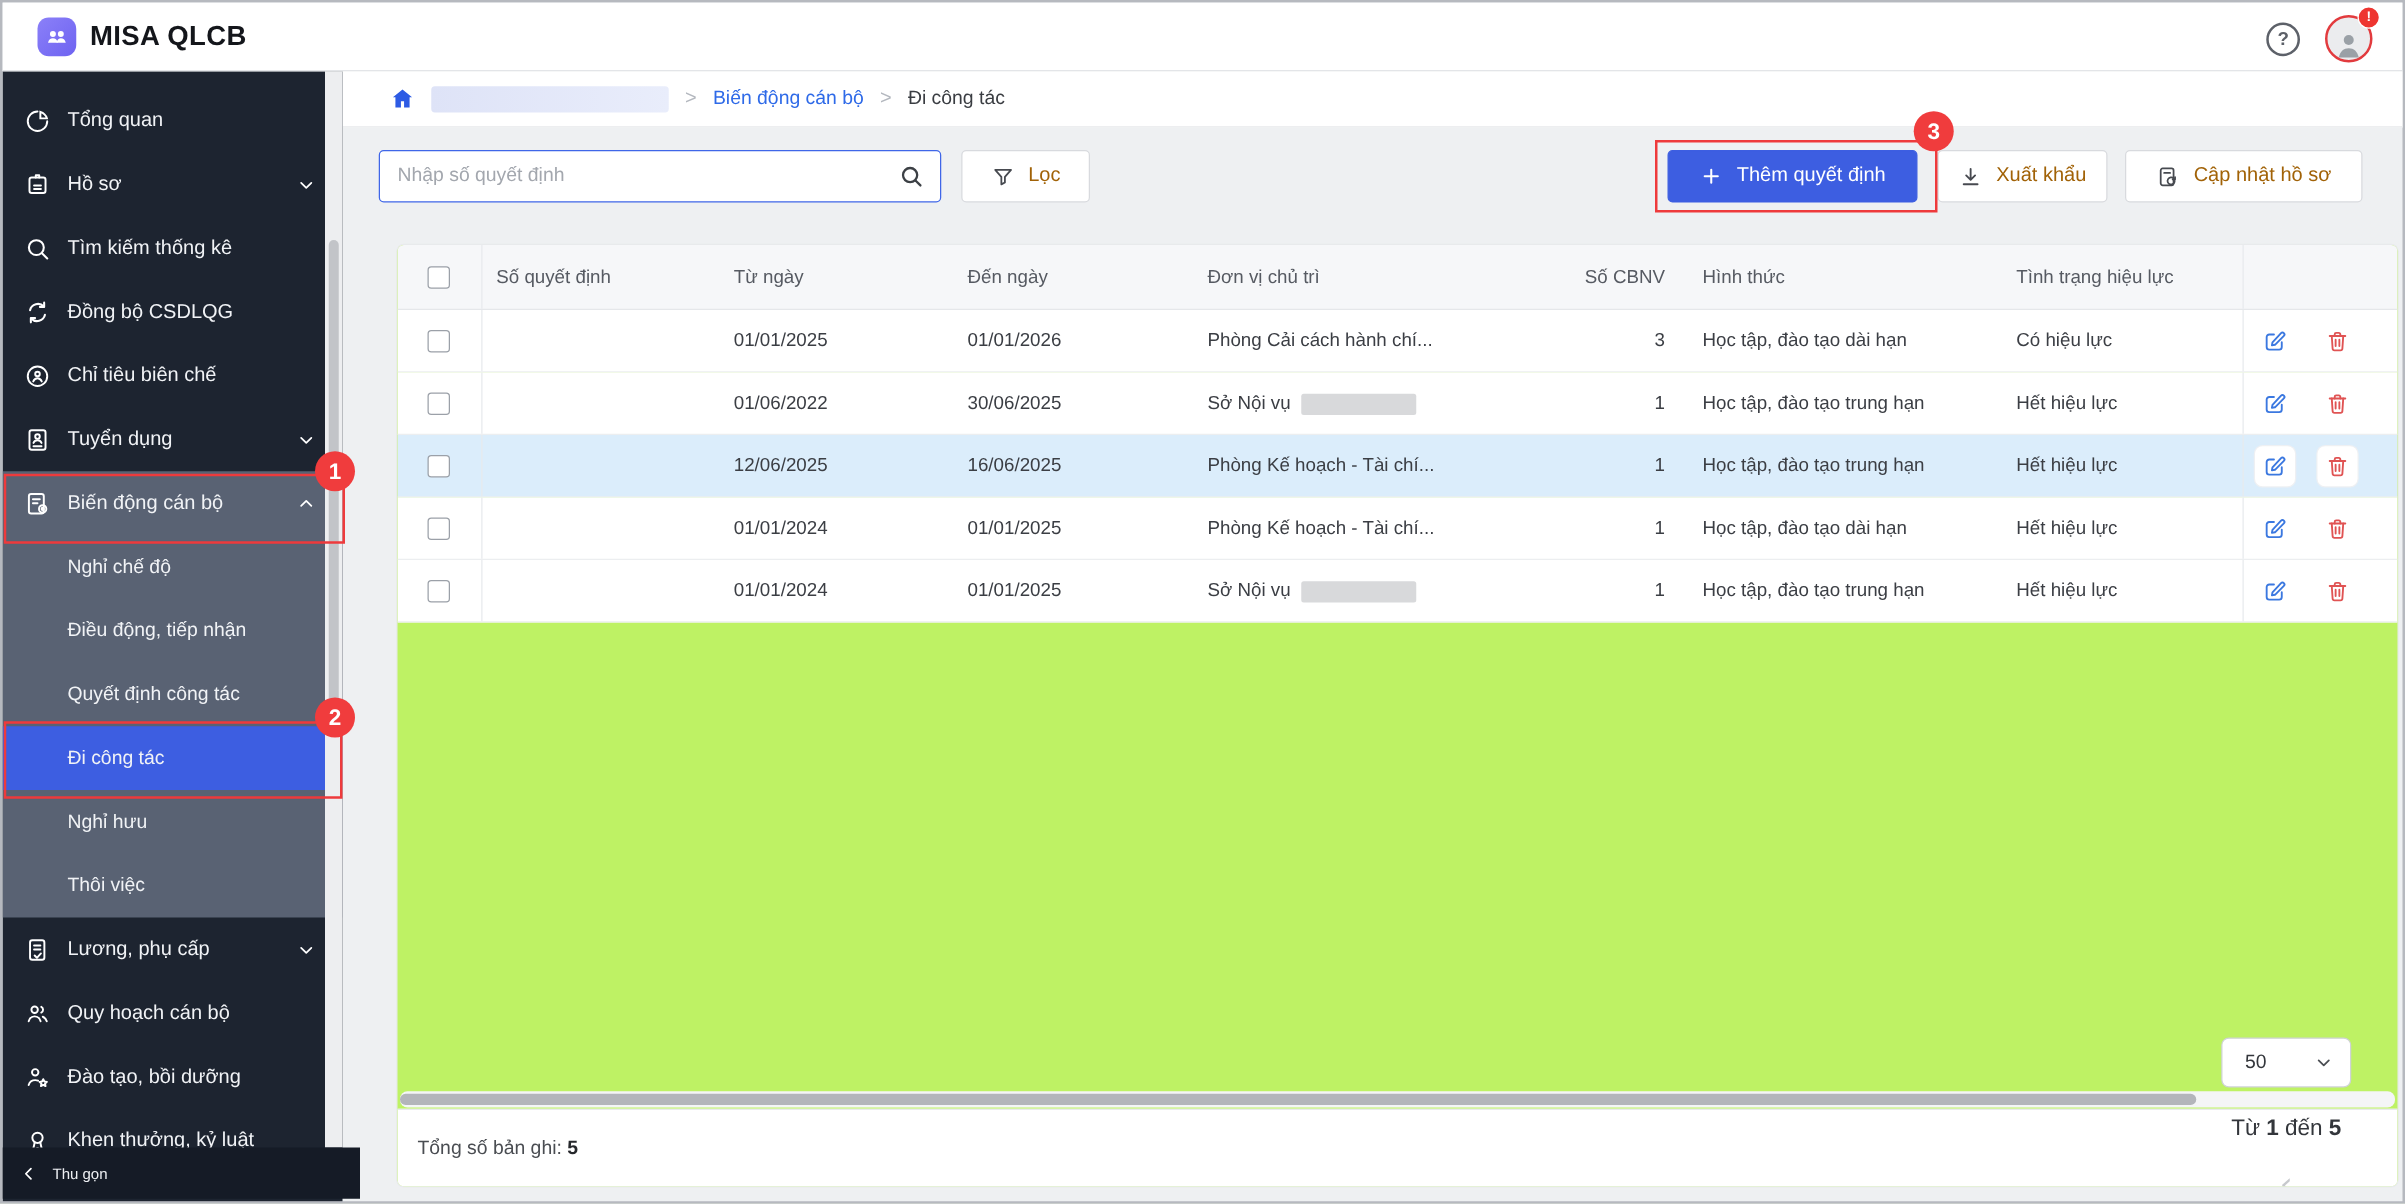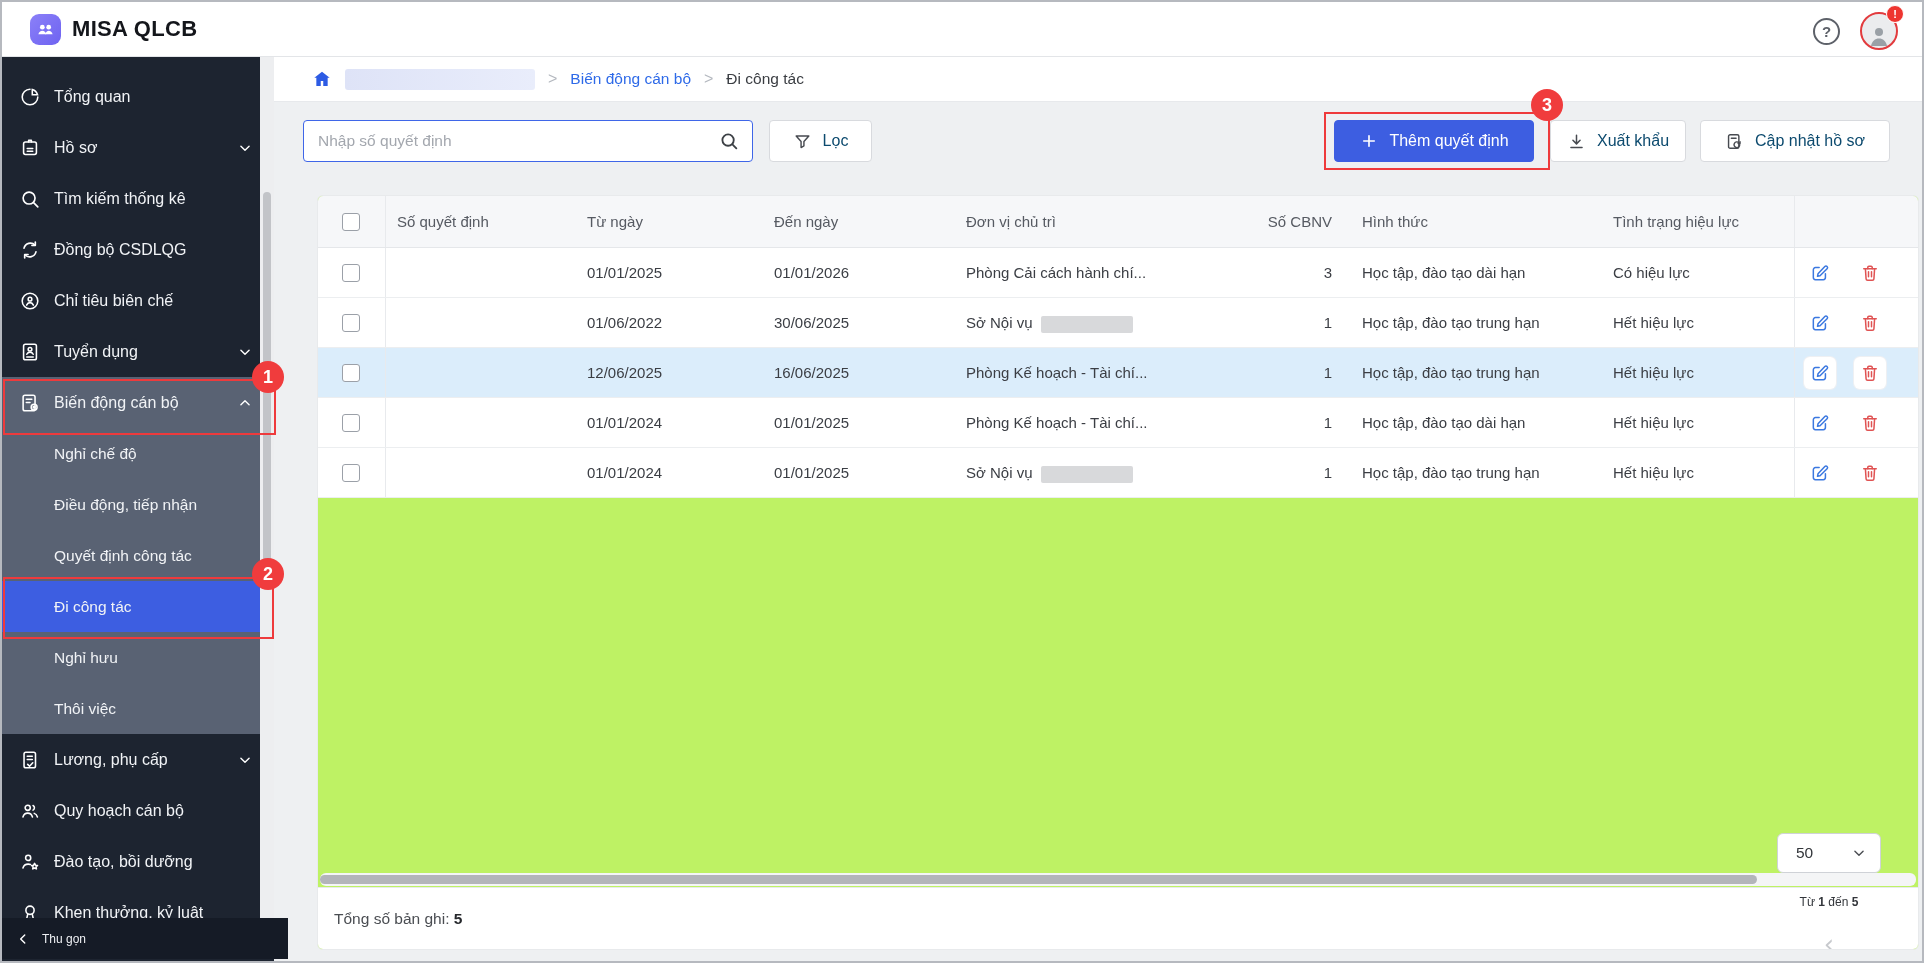--- a/index.html
+++ b/index.html
@@ -53,21 +53,21 @@
 
   
   .search-box { left:301px; top:118px; width:450px; height:42px; background:#fff; border:1.5px solid #3f66e8;
                 border-radius:4px; display:flex; align-items:center; z-index:10; }
   .search-box input { border:0; outline:0; flex:1; height:100%; padding:0 14px; font-size:15.5px;
                       font-family:inherit; color:#3a3d42; background:transparent; }
   .search-box input::placeholder { color:#a3a7ae; }
   .search-box .sic { width:22px; height:22px; color:#3c4045; margin-right:12px; }
   .btn { position:absolute; top:118px; height:42px; border-radius:4px; display:flex; align-items:center;
          justify-content:center; gap:10px; font-size:16px; cursor:pointer; z-index:10; }
-  .btn-white { background:#fff; border:1px solid #d8dade; color:#0c4a6e; }
+  .btn-white { background:#fff; border:1px solid #d8dade; color:#a16207; }
   .btn-primary { background:#3d5ee1; color:#fff; border:1px solid #3d5ee1; }
   .btn .bic { width:20px; height:20px; display:flex; align-items:center; justify-content:center; }
 
   
   .card { left:315px; top:193px; width:1602px; height:755px; background:#bef264; border:1px solid #e8eaec;
           border-radius:6px; z-index:5; overflow:hidden; }
   .thead { position:absolute; left:0; top:0; width:100%; height:52px; background:#f6f7f9; border-bottom:1px solid #e5e7ea; }
   .trow { position:absolute; left:0; width:100%; height:50px; border-bottom:1px solid #eceef0; background:#fff; }
   .trow.hl { background:#dbedfb; }
   .cell { position:absolute; top:0; height:100%; line-height:50px; font-size:15px; color:#3b3e44; white-space:nowrap; }
@@ -92,21 +92,21 @@
 
   .tfoot { position:absolute; left:0; top:691px; width:100%; height:63px; border-top:1px solid #e8eaec; background:#fff;
            display:flex; align-items:center; }
   .total-wrap { margin-left:16px; font-size:15.5px; color:#4a4d52; }
   .total-wrap b { color:#26282c; }
   .foot-right { margin-left:auto; display:flex; align-items:center; gap:22px; padding-right:37px;flex-direction:column; }
   .psize { width:104px; height:40px; border:1px solid #cfd2d7; border-radius:6px; background:#fff; display:flex;
            align-items:center; font-size:15.5px; color:#33363b; cursor:pointer; }
   .psize .v { margin-left:18px; }
   .psize .chev { margin-left:auto; margin-right:14px; width:14px; height:14px; color:#4a4d52; }
-  .range { font-size:12px; color:#33363b; }
+  .range { font-size:18px; color:#33363b; }
   .pg-chev { font-size:26px; color:#c7c9cd; line-height:1; cursor:default; padding:0 4px; font-family:"DejaVu Sans",sans-serif; }
 
   svg { display:block; }
 </style>
 </head>
 <body>
 
 <div class="root">
 
   <div class="abs topbar">

